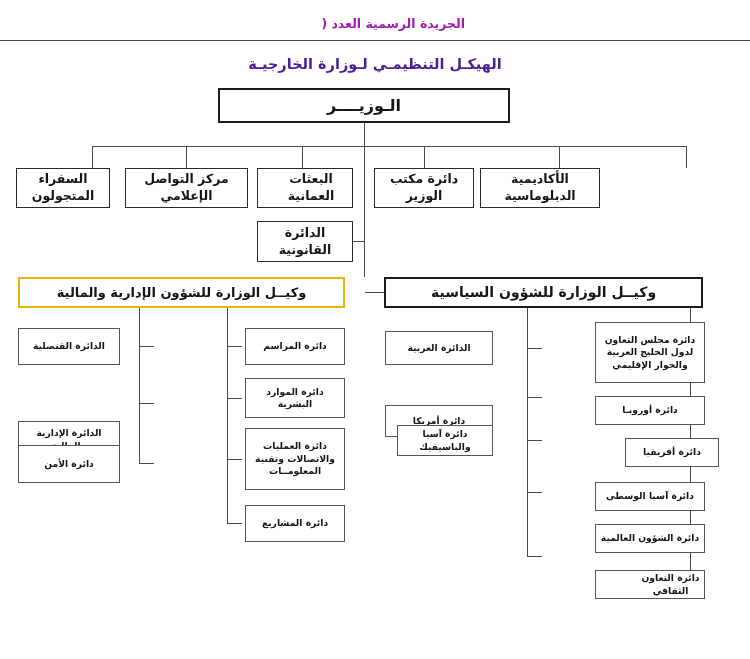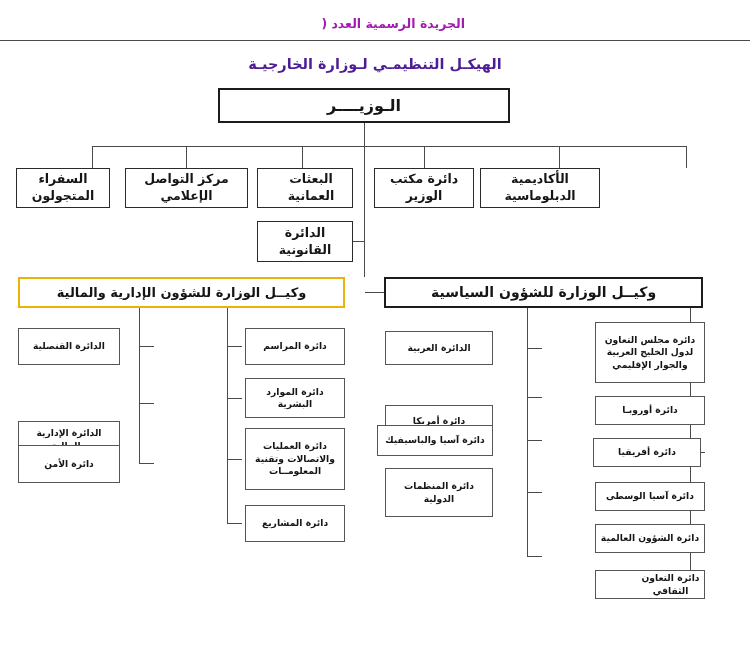--- a/index.html
+++ b/index.html
@@ -148,41 +148,40 @@
   <div class="ln h" style="right:45px; top:410px; width:14px;"></div>
   <div class="ln h" style="right:45px; top:452px; width:14px;"></div>
   <div class="ln h" style="right:45px; top:496px; width:14px;"></div>
   <div class="ln h" style="right:45px; top:538px; width:14px;"></div>
   <div class="ln h" style="right:45px; top:584px; width:14px;"></div>
 
   <div class="node small" style="right:45px; top:322px; width:110px; height:61px;">دائرة مجلس التعاون لدول الخليج العربية والجوار الإقليمي</div>
 
   <div class="node small" style="right:45px; top:396px; width:110px; height:29px;">دائرة أوروبـا</div>
 
-  <div class="node small" style="right:49px; top:438px; width:108px; height:29px;">دائرة أفريقيا</div>
+  <div class="node small" style="right:31px; top:438px; width:94px; height:29px;">دائرة أفريقيا</div>
 
   <div class="node small" style="right:45px; top:482px; width:110px; height:29px;">دائرة آسيا الوسطى</div>
 
   <div class="node small" style="right:45px; top:524px; width:110px; height:29px;">دائرة الشؤون العالمية</div>
 
   <div class="node small" style="right:45px; top:570px; width:110px; height:29px;padding-left:44px;">دائرة التعاون الثقافي</div>
 
   <div class="ln h" style="right:208px; top:348px; width:14px;"></div>
   <div class="ln h" style="right:208px; top:397px; width:14px;"></div>
   <div class="ln h" style="right:208px; top:440px; width:14px;"></div>
   <div class="ln h" style="right:208px; top:492px; width:14px;"></div>
   <div class="ln h" style="right:208px; top:556px; width:14px;"></div>
 
   <div class="node small" style="right:257px; top:331px; width:108px; height:34px;">الدائرة العربية</div>
 
   <div class="node small" style="right:257px; top:381px; width:108px; height:32px;margin-top:24px;">دائرة أمريكا</div>
 
-  <div class="node small" style="right:257px; top:425px; width:116px; height:31px;">دائرة آسيا والباسيفيك</div>
-
-  <div class="node small" style="right:257px; top:468px; width:108px; height:49px;">دائرة المنظمات الدولية</div>
+  <div class="node small" style="right:257px; top:425px; width:96px; height:31px;">دائرة آسيا والباسيفيك</div>
+
 
 
   <div class="ln h" style="right:365px; top:348px; width:0px;"></div>
 
   <div class="ln v" style="right:522px; top:308px; height:216px;"></div>
 
   <div class="ln v" style="right:610px; top:308px; height:156px;"></div>
 
   <div class="ln h" style="right:508px; top:346px; width:14px;"></div>
   <div class="ln h" style="right:508px; top:398px; width:14px;"></div>

